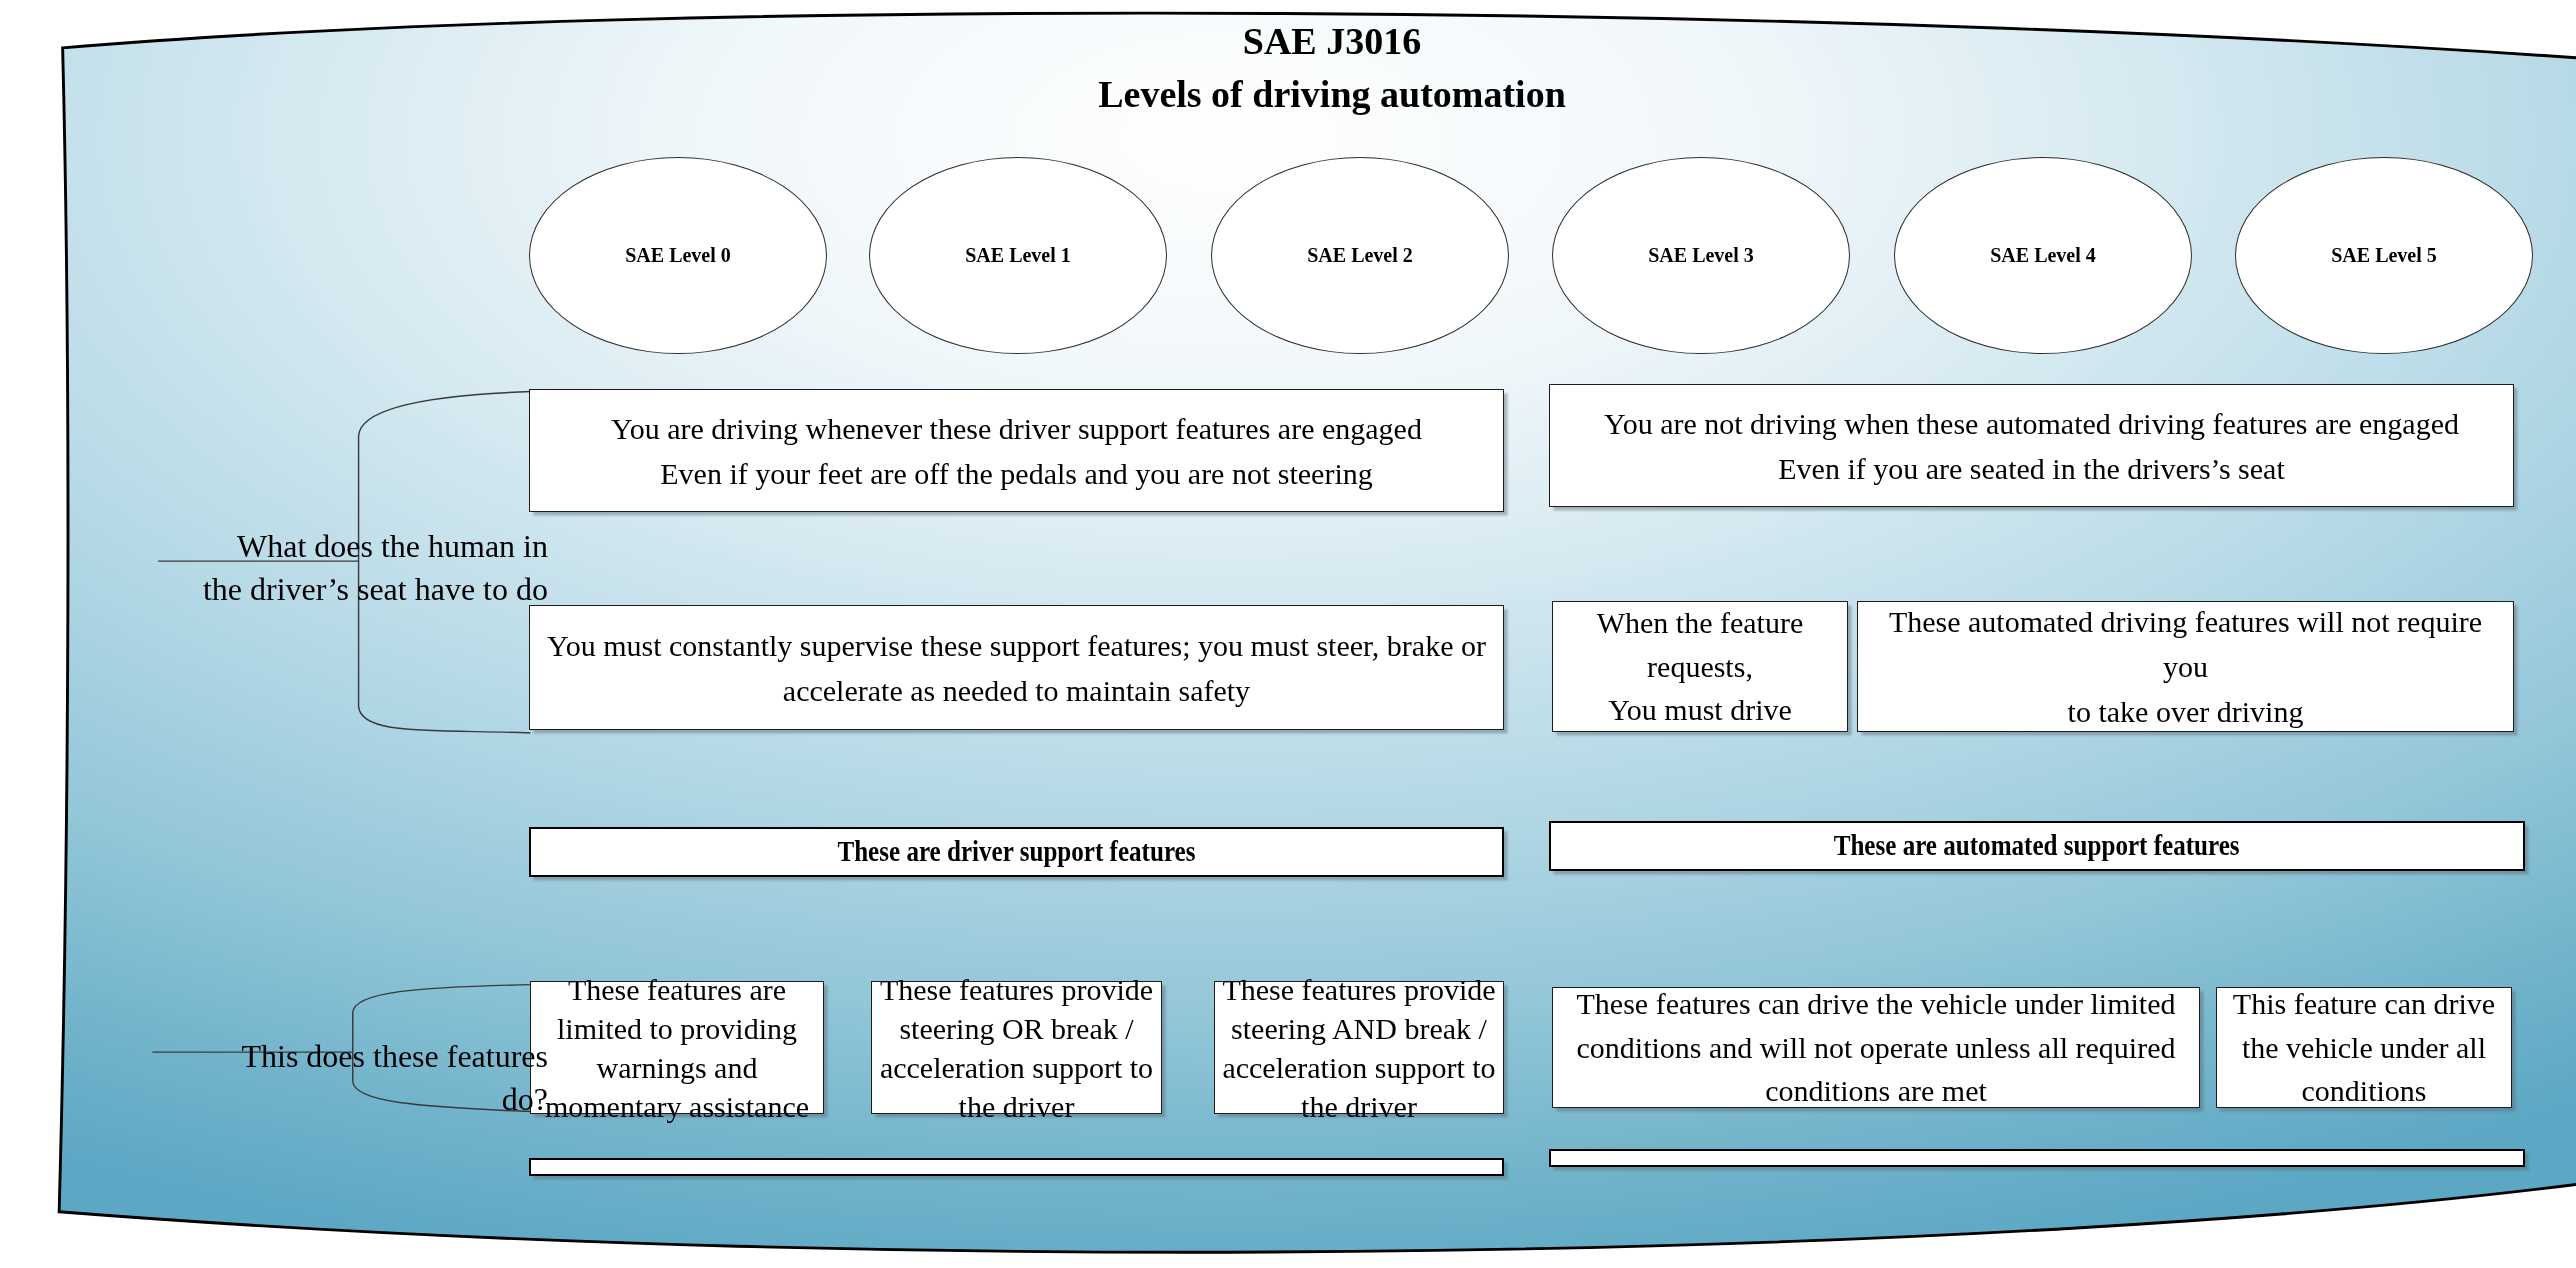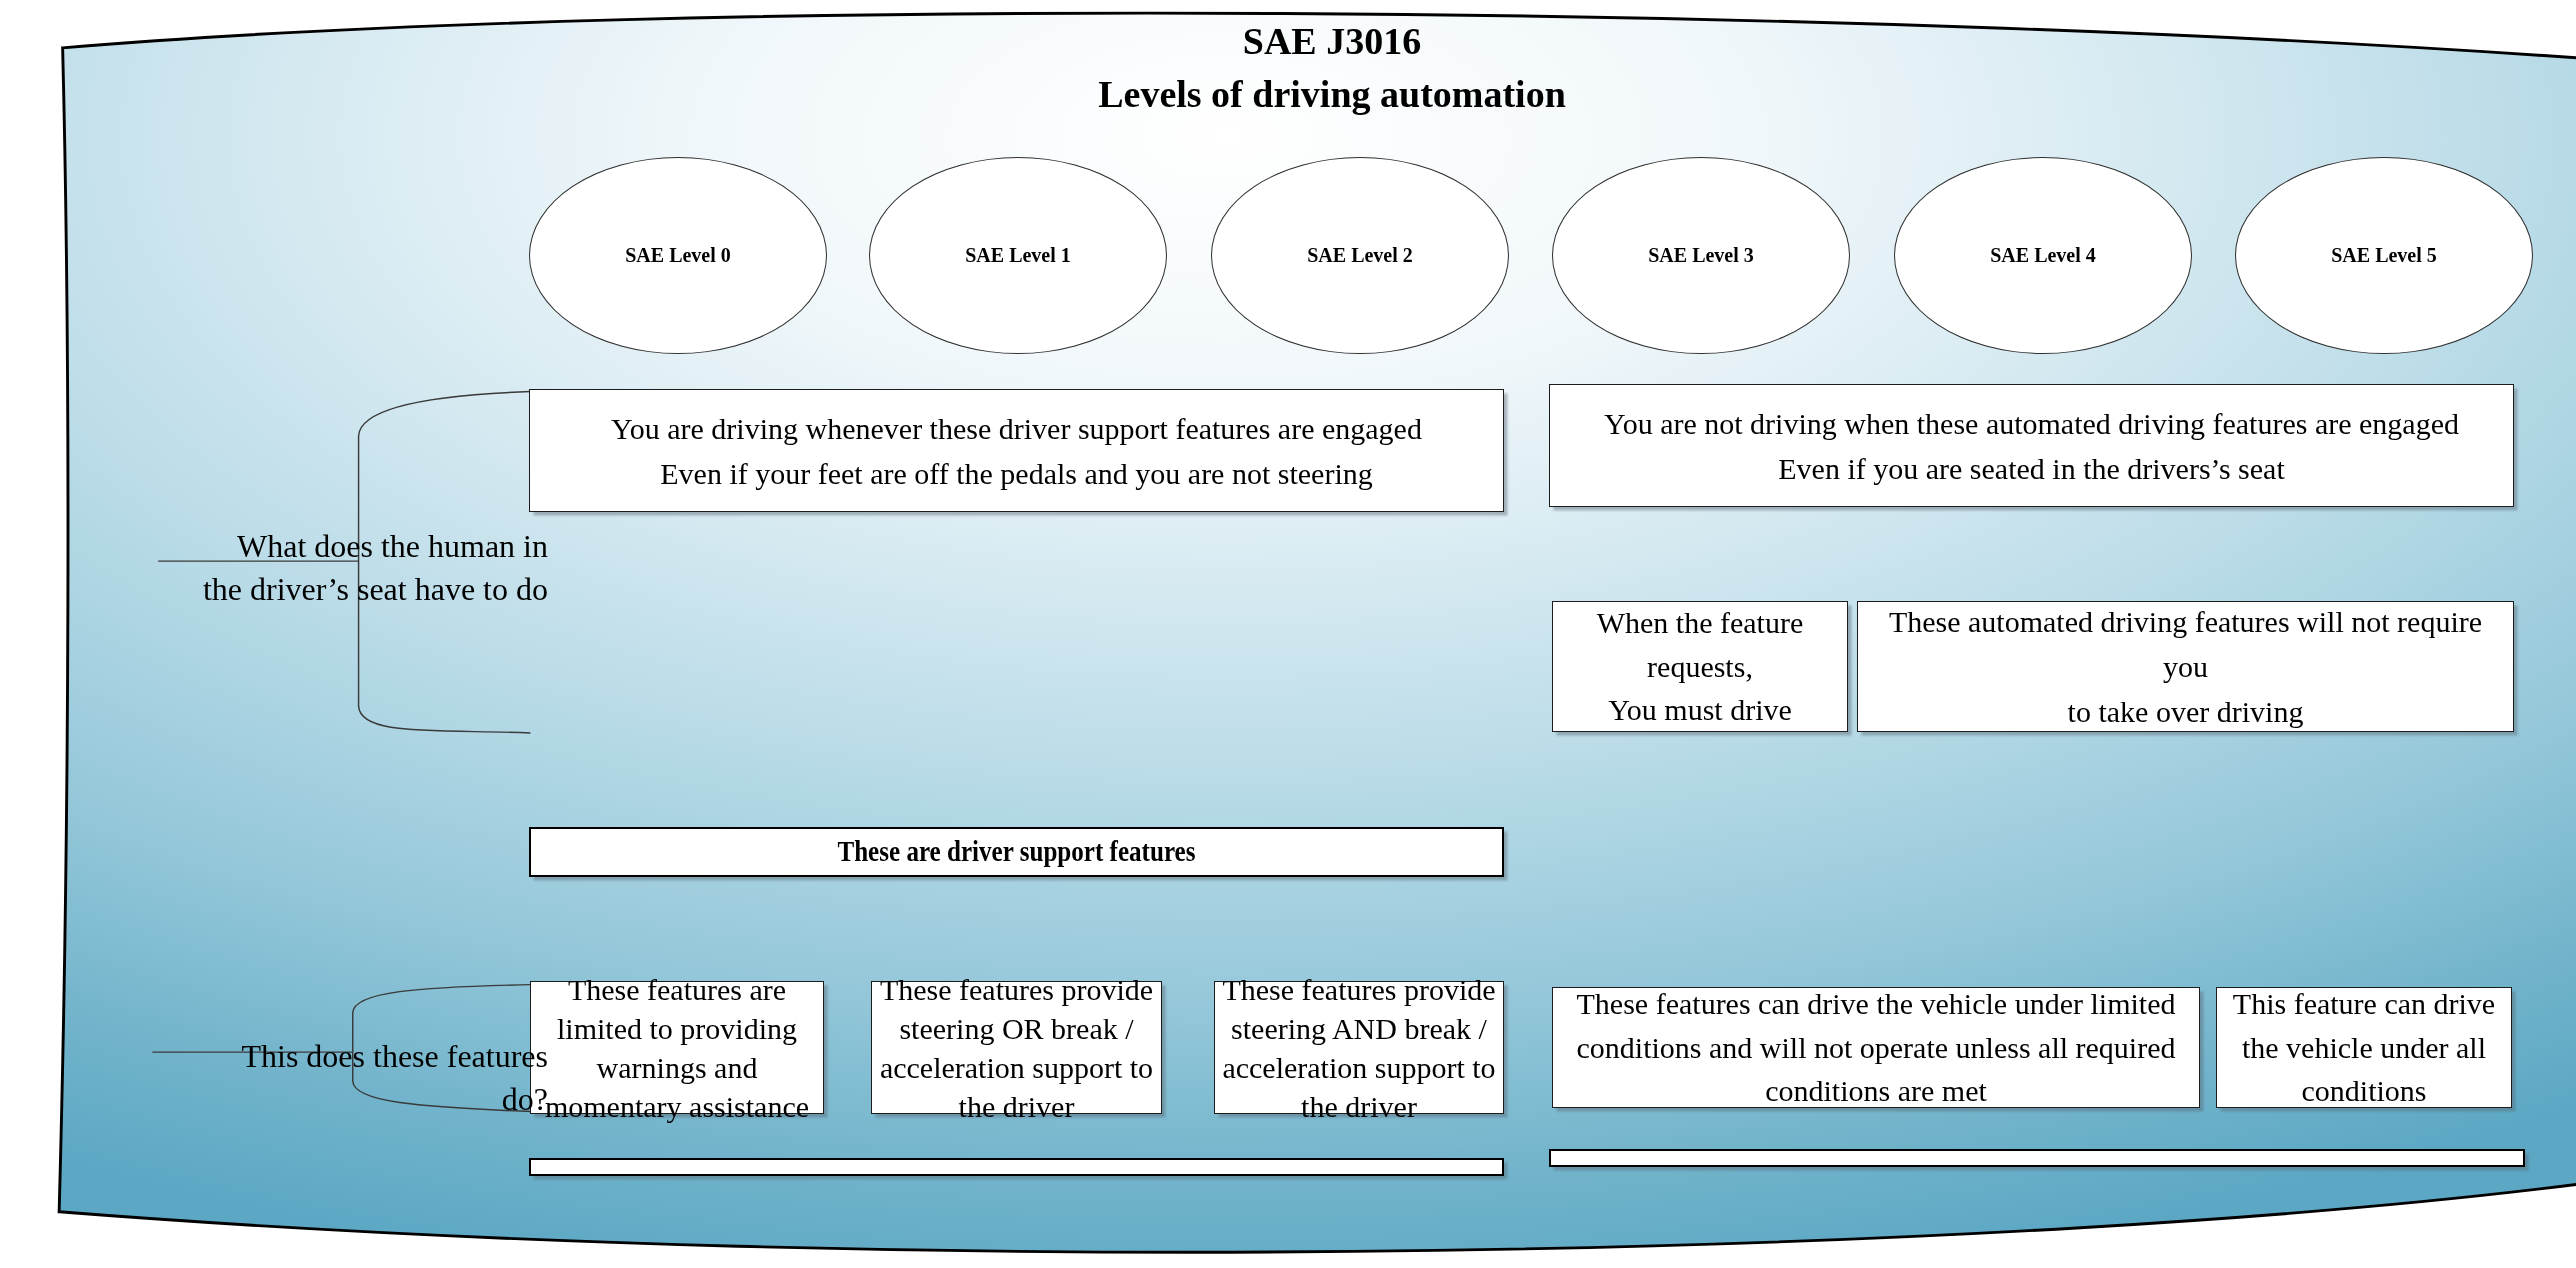--- a/index.html
+++ b/index.html
@@ -81,28 +81,33 @@
   <div class="side-label" style="left:102px;top:525px">What does the human in
 the driver’s seat have to do</div>
   <div class="side-label" style="left:102px;top:1035px">This does these features
 do?</div>
 
   <div class="box" style="left:485px;top:389px;width:975px;height:123px">You are driving whenever these driver support features are engaged
 Even if your feet are off the pedals and you are not steering</div>
   <div class="box" style="left:1505px;top:384px;width:965px;height:123px">You are not driving when these automated driving features are engaged
 Even if you are seated in the drivers’s seat</div>
 
+  <div class="box" style="left:485px;top:605px;width:975px;height:125px">You must constantly supervise these support features; you must steer, brake or
+accelerate as needed to maintain safety</div>
   <div class="box" style="left:1813px;top:601px;width:657px;height:131px">These automated driving features will not require you
 to take over driving</div>
   <div class="box lh-mid" style="left:1508px;top:601px;width:296px;height:131px">When the feature
 requests,
 You must drive</div>
 
   <div class="box header-box" style="left:485px;top:827px;width:975px;height:50px">
     <span class="cond">These are driver support features</span>
+  </div>
+  <div class="box header-box" style="left:1505px;top:821px;width:976px;height:50px">
+    <span class="cond">These are automated support features</span>
   </div>
 
   <div class="box lh-tight" style="left:486px;top:981px;width:294px;height:133px">These features are
 limited to providing
 warnings and
 momentary assistance</div>
   <div class="box lh-tight" style="left:827px;top:981px;width:291px;height:133px">These features provide
 steering OR break /
 acceleration support to
 the driver</div>

